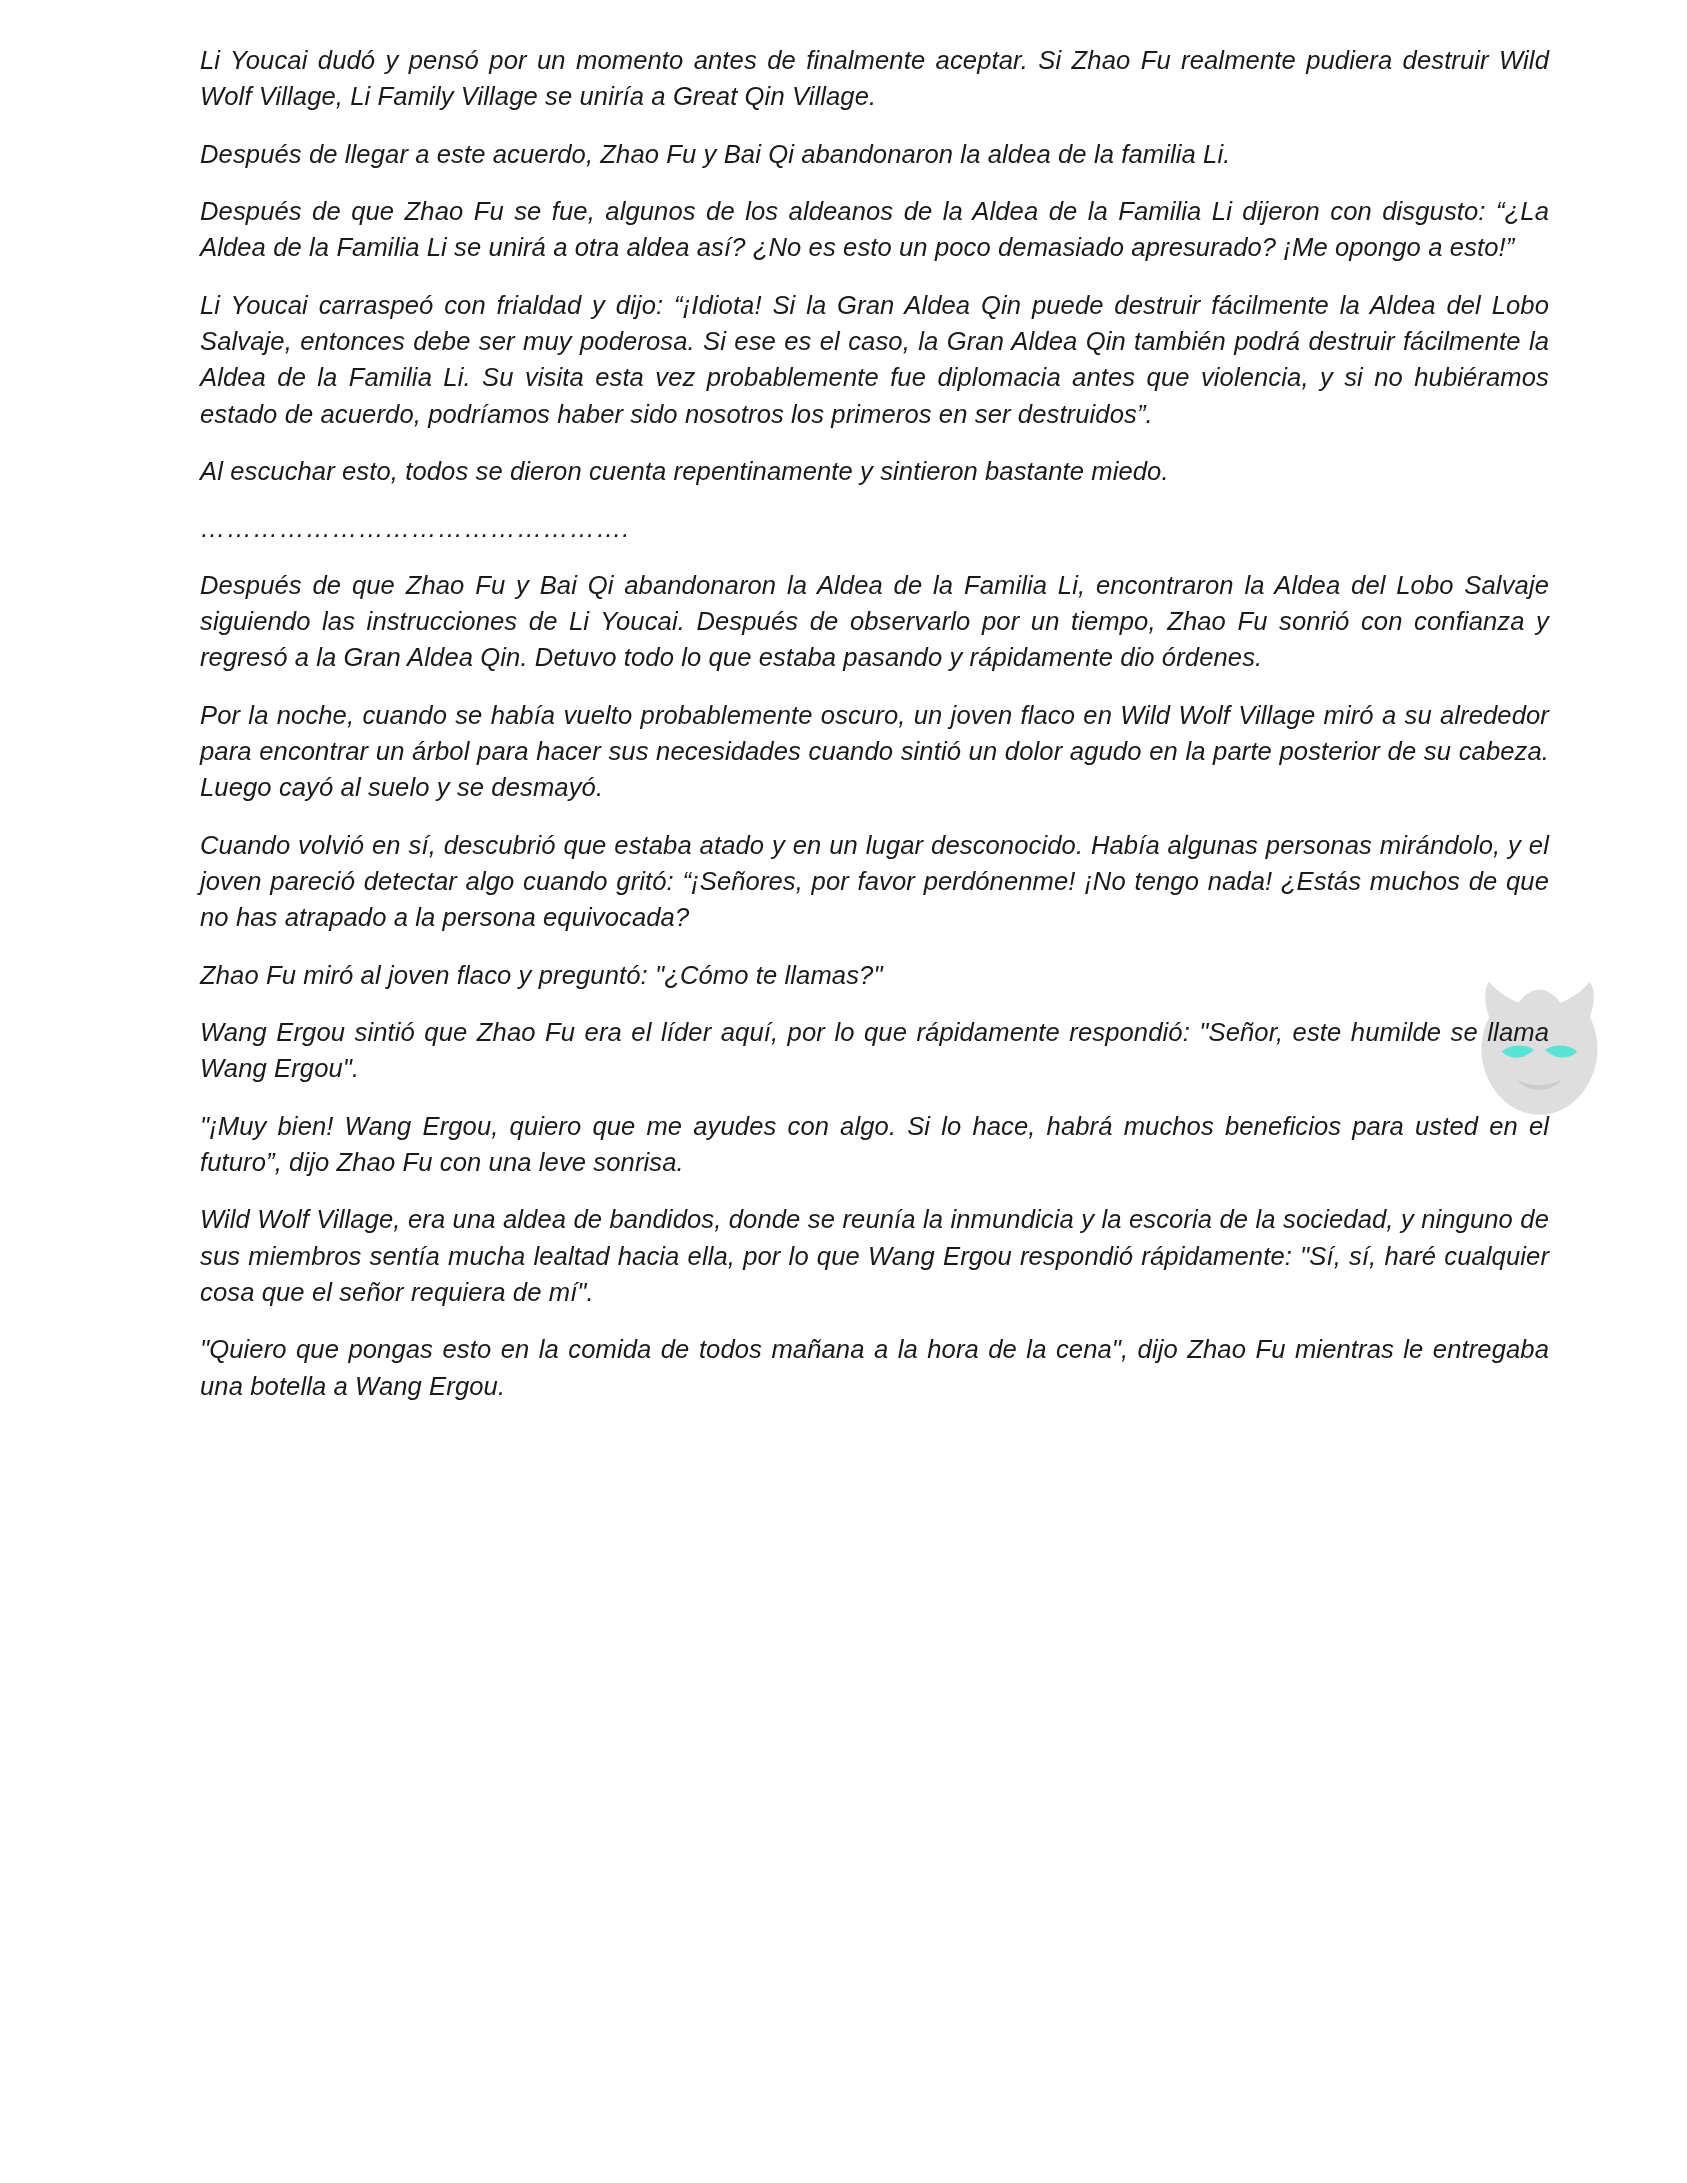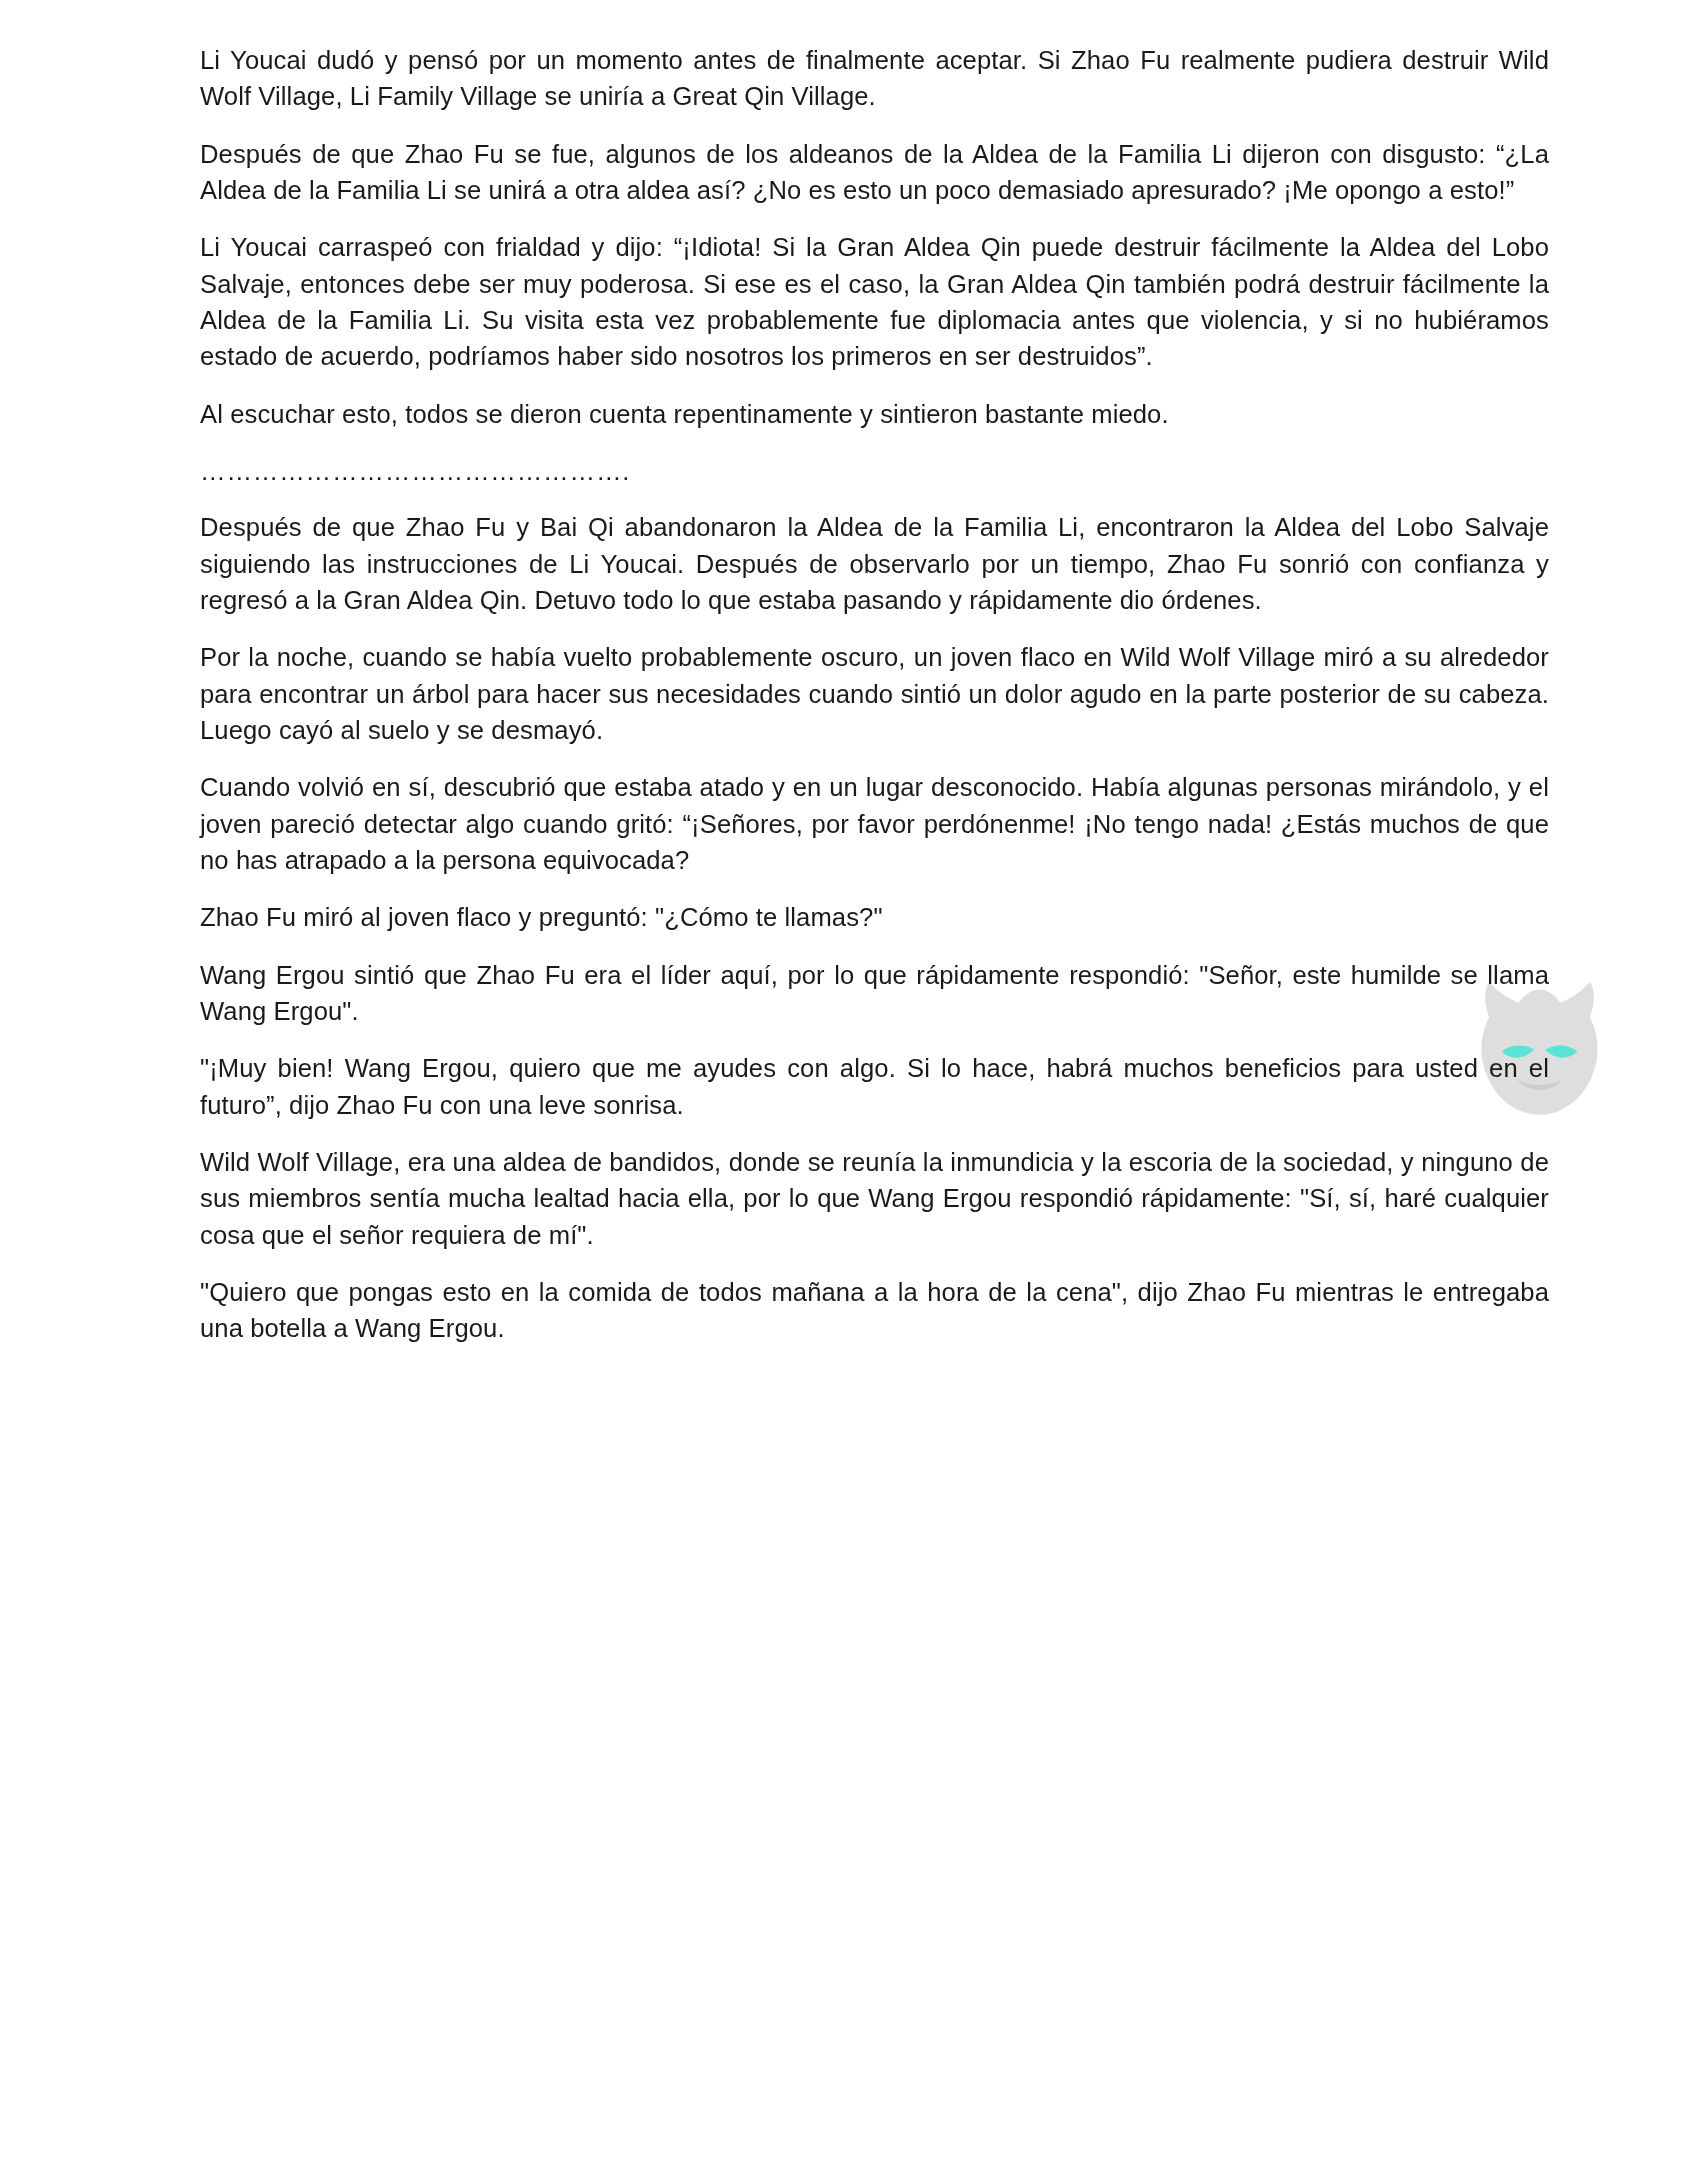--- a/index.html
+++ b/index.html
@@ -12,20 +12,21 @@
     color: #1a1a1a;
   }
   .page {
     position: relative;
     width: 1687px;
     min-height: 2183px;
     box-sizing: border-box;
     padding: 42px 138px 0 200px;
     background: #ffffff;
     overflow: hidden;
+    font-style: italic;
   }
   .doc-body {
     position: relative;
     z-index: 2;
     max-width: 1349px;
   }
   p.para {
     font-size: 25.6px;
     line-height: 1.42;
     text-align: justify;
@@ -65,20 +66,21 @@
         <path d="M46 96 C58 86 76 86 88 94 C76 106 58 108 46 96 Z" fill="#3fe0d0"></path>
         <path d="M144 96 C132 86 114 86 102 94 C114 106 132 108 144 96 Z" fill="#3fe0d0"></path>
         <path d="M66 132 C80 142 110 142 124 132 C112 150 78 150 66 132 Z" fill="#c4c4c4"></path>
       </g>
     </svg>
   </div>
 
   <div class="doc-body">
 
     <p class="para">Li Youcai dudó y pensó por un momento antes de finalmente aceptar. Si Zhao Fu realmente pudiera destruir Wild Wolf Village, Li Family Village se uniría a Great Qin Village.</p>
+    <p class="para">Después de llegar a este acuerdo, Zhao Fu y Bai Qi abandonaron la aldea de la familia Li.</p>
     <p class="para">Después de que Zhao Fu se fue, algunos de los aldeanos de la Aldea de la Familia Li dijeron con disgusto: “¿La Aldea de la Familia Li se unirá a otra aldea así? ¿No es esto un poco demasiado apresurado? ¡Me opongo a esto!”</p>
     <p class="para">Li Youcai carraspeó con frialdad y dijo: “¡Idiota! Si la Gran Aldea Qin puede destruir fácilmente la Aldea del Lobo Salvaje, entonces debe ser muy poderosa. Si ese es el caso, la Gran Aldea Qin también podrá destruir fácilmente la Aldea de la Familia Li. Su visita esta vez probablemente fue diplomacia antes que violencia, y si no hubiéramos estado de acuerdo, podríamos haber sido nosotros los primeros en ser destruidos”.</p>
     <p class="para">Al escuchar esto, todos se dieron cuenta repentinamente y sintieron bastante miedo.</p>
 
     <p class="separator">………………………………………….</p>
 
     <p class="para">Después de que Zhao Fu y Bai Qi abandonaron la Aldea de la Familia Li, encontraron la Aldea del Lobo Salvaje siguiendo las instrucciones de Li Youcai. Después de observarlo por un tiempo, Zhao Fu sonrió con confianza y regresó a la Gran Aldea Qin. Detuvo todo lo que estaba pasando y rápidamente dio órdenes.</p>
     <p class="para">Por la noche, cuando se había vuelto probablemente oscuro, un joven flaco en Wild Wolf Village miró a su alrededor para encontrar un árbol para hacer sus necesidades cuando sintió un dolor agudo en la parte posterior de su cabeza. Luego cayó al suelo y se desmayó.</p>
     <p class="para">Cuando volvió en sí, descubrió que estaba atado y en un lugar desconocido. Había algunas personas mirándolo, y el joven pareció detectar algo cuando gritó: “¡Señores, por favor perdónenme! ¡No tengo nada! ¿Estás muchos de que no has atrapado a la persona equivocada?</p>
     <p class="para">Zhao Fu miró al joven flaco y preguntó: "¿Cómo te llamas?"</p>

